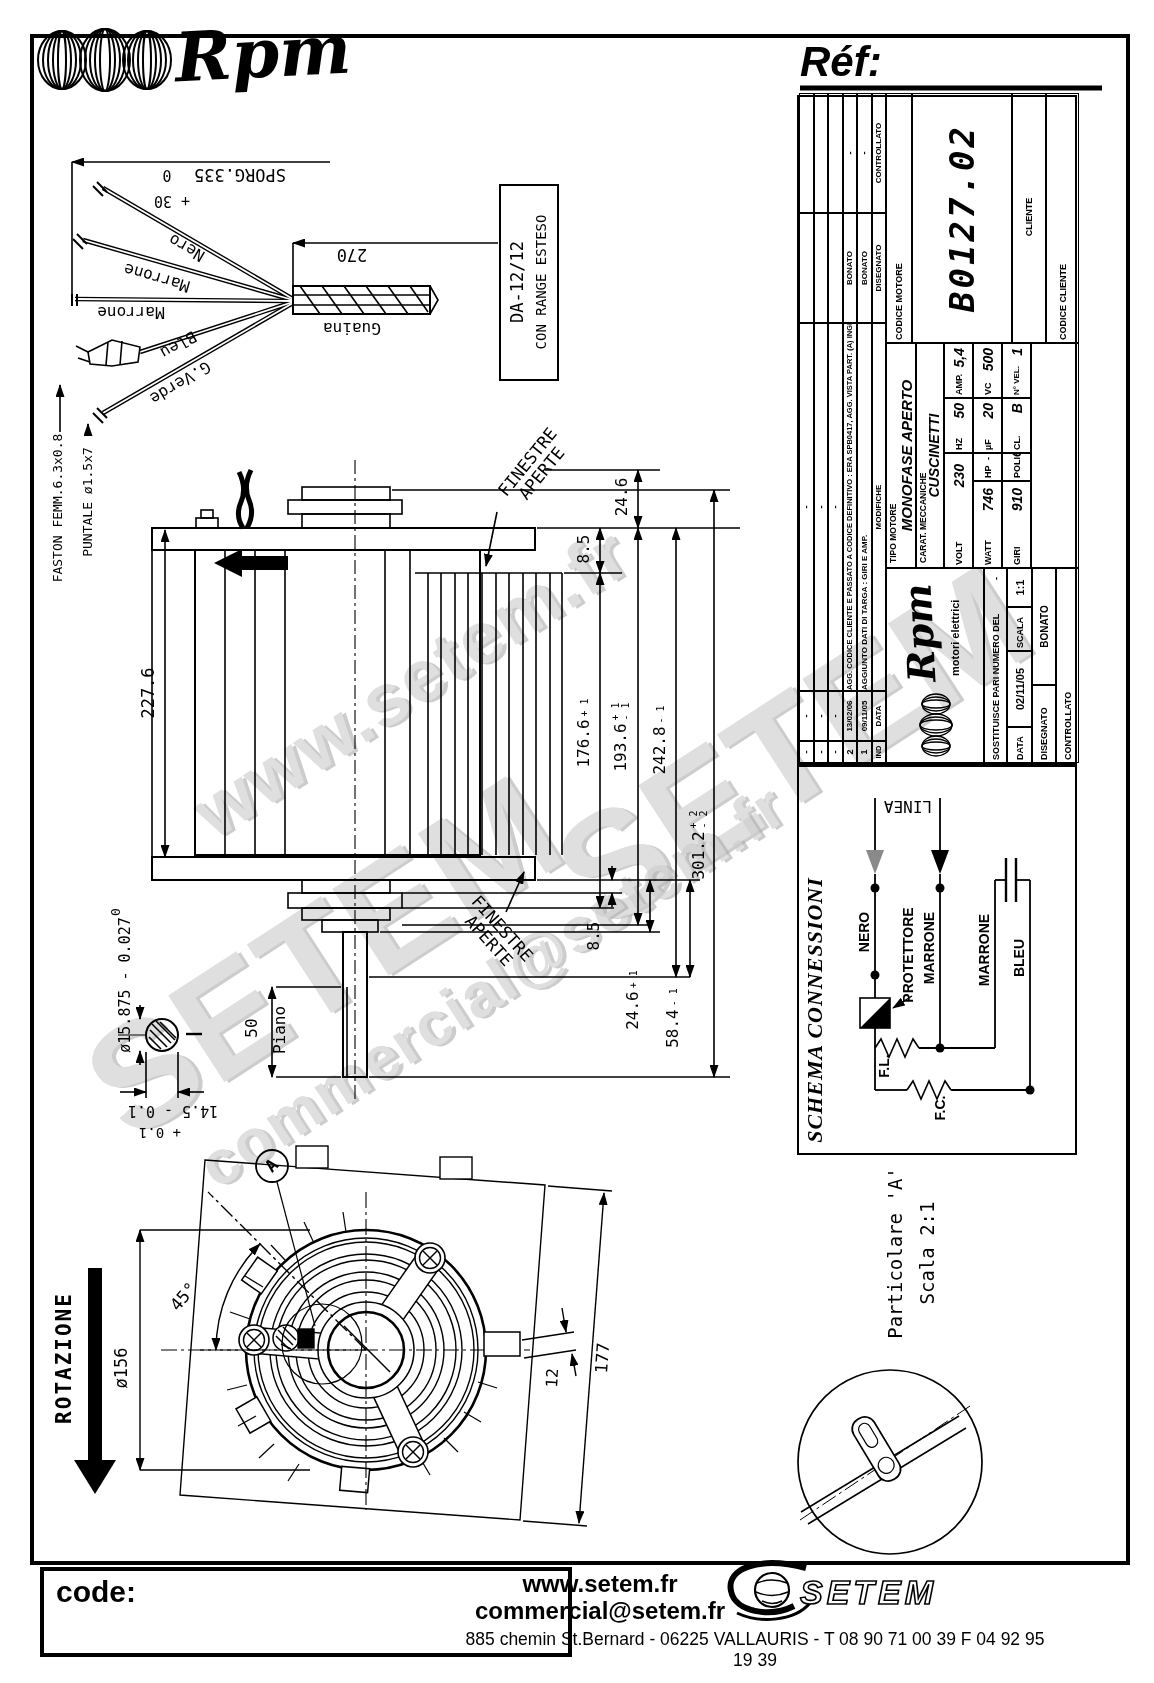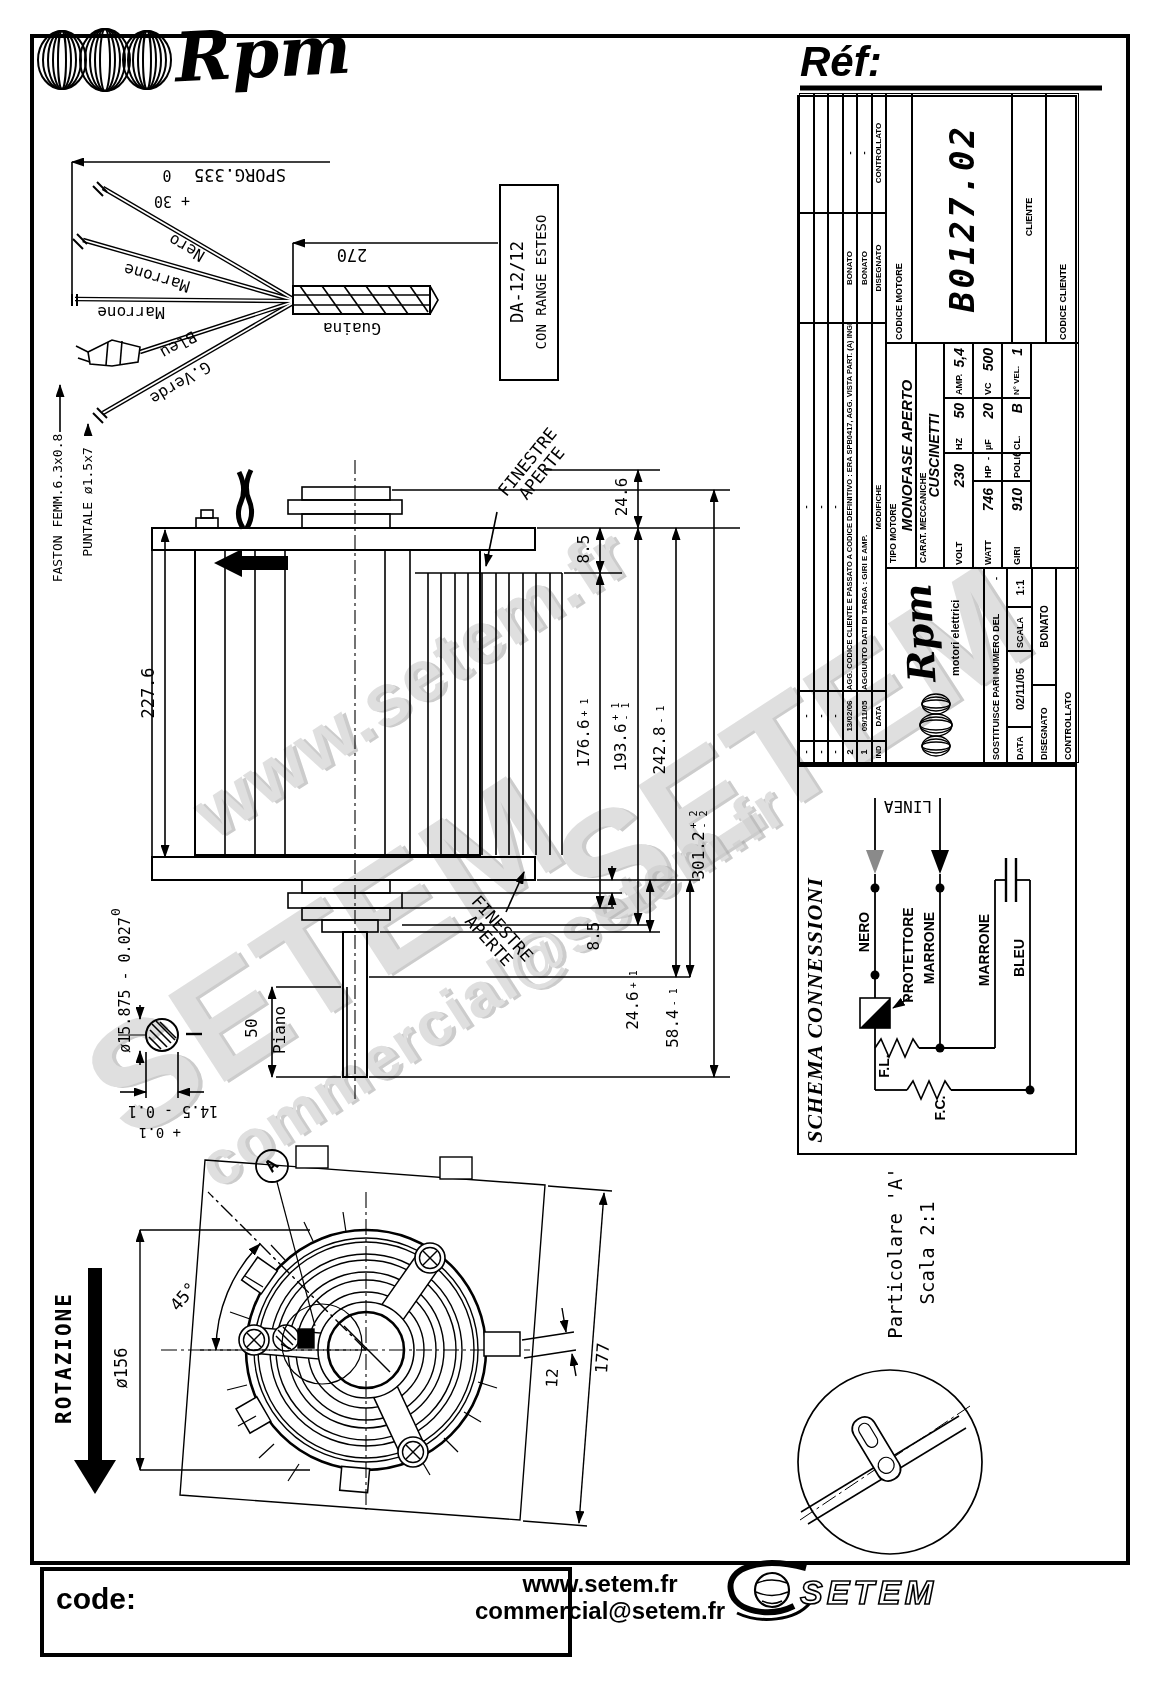--- a/index.html
+++ b/index.html
@@ -614,18 +614,19 @@
     </div>
     <div class="tbc" style="left:195px;top:232px;width:225px;height:48px;"></div>
 
     <div class="tbc tbl" style="left:420px;top:87px;width:250px;height:26px;">CODICE MOTORE</div>
     <div class="tbc tbv" style="left:420px;top:113px;width:250px;height:100px;font-size:34px;letter-spacing:3px;font-family:'DejaVu Sans Mono',monospace;">B0127.02</div>
     <div class="tbc tbl" style="left:420px;top:213px;width:250px;height:34px;justify-content:center;">CLIENTE</div>
     <div class="tbc tbl" style="left:420px;top:247px;width:250px;height:33px;">CODICE CLIENTE</div>
   </div>
 
   <div id="codeBox">
-    <div class="ft" style="position:absolute;left:12px;top:4px;font-size:30px;font-weight:bold;margin-top:7px;">code:</div>
+    <div class="ft" style="position:absolute;left:12px;top:4px;font-size:30px;font-weight:bold;">code:</div>
   </div>
   <div class="ft txt abs" style="left:450px;top:1570px;width:300px;text-align:center;font-size:24px;font-weight:bold;">www.setem.fr</div>
   <div class="ft txt abs" style="left:450px;top:1597px;width:300px;text-align:center;font-size:24px;font-weight:bold;">commercial@setem.fr</div>
+  <div class="ft txt abs" style="left:455px;top:1629px;width:600px;text-align:center;font-size:17.5px;">885 chemin St.Bernard  -  06225 VALLAURIS  -  T 08 90 71 00 39   F 04 92 95 19 39</div>
 
 </div>
 
 </body></html>

